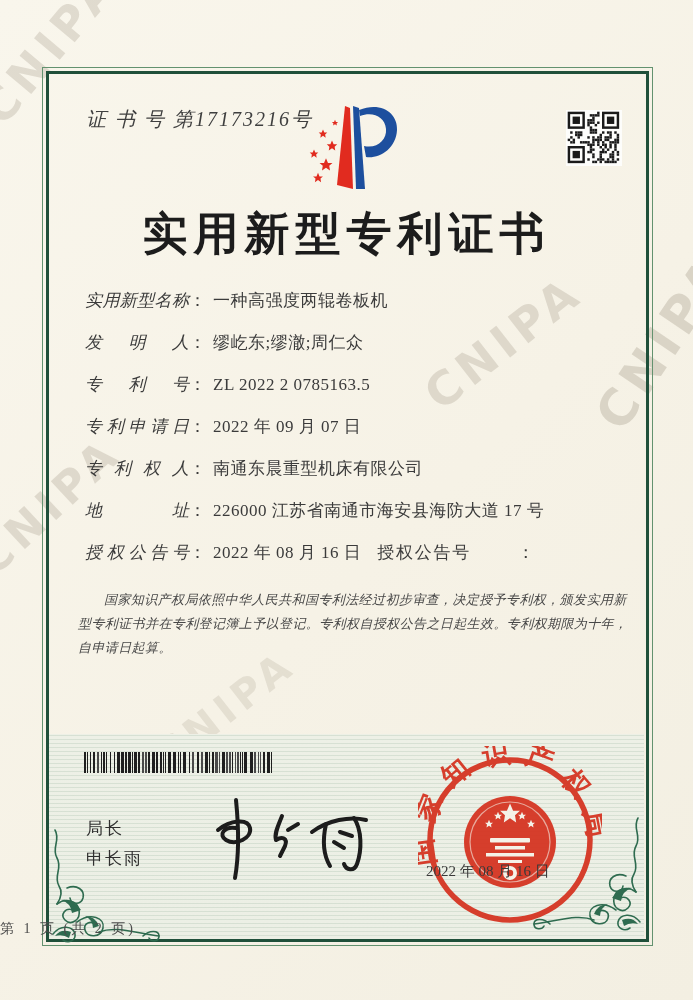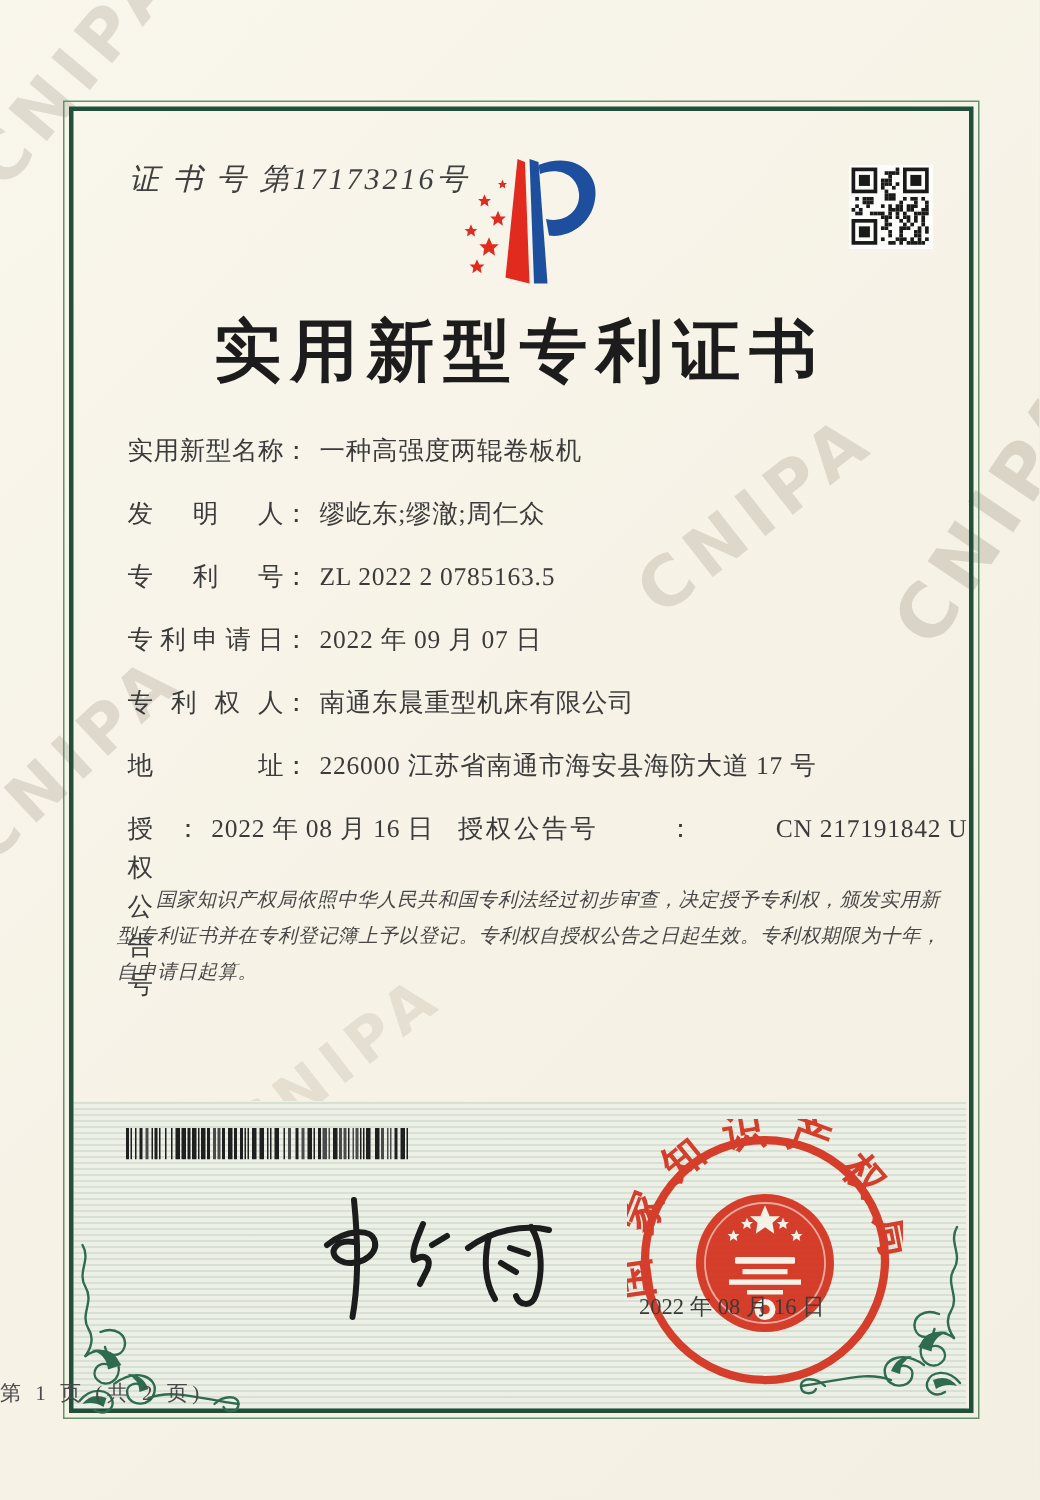--- a/index.html
+++ b/index.html
@@ -30,21 +30,21 @@
       linear-gradient(#edf0e6,#ecefe5);
   }
 
   .certno{position:absolute;left:86px;top:106px;z-index:3;font-size:20px;color:#3f3f3f;letter-spacing:2px;font-style:italic;}
   .logo{position:absolute;left:292px;top:99px;z-index:3;}
   .qr{position:absolute;left:566px;top:110px;z-index:3;background:#fdfdfb;}
   .title{position:absolute;left:0;right:0;top:204px;z-index:3;text-align:center;font-size:45px;font-weight:700;color:#1c1c1c;letter-spacing:6px;}
 
   .fields{position:absolute;left:85px;top:288px;width:560px;z-index:3;font-size:17px;color:#3b3b3b;}
   .frow{display:flex;align-items:baseline;margin-bottom:16px;line-height:26px;}
-  .flabel{display:inline-block;width:104px;text-align:justify;text-align-last:justify;}
+  .flabel{display:inline-block;width:104px;text-align:justify;text-align-last:justify;font-style:italic;}
   .flabel2{display:inline-block;width:92px;text-align:justify;text-align-last:justify;}
   .fcolon{margin-right:7px;}
   .fval{letter-spacing:0.5px;white-space:nowrap;}
   .pair2{margin-left:16px;display:flex;align-items:baseline;gap:48px;}
 
   .paras{position:absolute;left:78px;top:588px;width:558px;z-index:3;font-size:13px;line-height:1.85;color:#474747;font-style:italic;}
   .paras p{margin:0;text-indent:2em;letter-spacing:0.4px;}
 
   .barcode{position:absolute;left:84px;top:752px;z-index:3;}
   .signer{position:absolute;left:86px;top:814px;z-index:3;font-size:17px;color:#2f2f2f;letter-spacing:2px;line-height:30px;}
@@ -259,21 +259,20 @@
         <span class="fcolon">：</span>
       <span class="fval">226000 江苏省南通市海安县海防大道 17 号</span>
     </div>
     <div class="frow">
       <span class="flabel">授权公告号</span>
         <span class="fcolon">：</span>
       <span class="fval">2022 年 08 月 16 日</span>
       <span class="pair2">
         <span class="flabel2">授权公告号</span>
           <span class="fcolon">：</span>
-        <span class="fval">CN 217191842 U</span>
       </span>
     </div>
   </div>
 
   <div class="paras">
     <p>国家知识产权局依照中华人民共和国专利法经过初步审查，决定授予专利权，颁发实用新型专利证书并在专利登记簿上予以登记。专利权自授权公告之日起生效。专利权期限为十年，自申请日起算。</p>
   </div>
 
   <svg class="barcode" id="barcode" width="192" height="21" viewBox="0 0 192 21">
       <rect x="0" y="0" width="2" height="21" fill="#1f1f1f"></rect>
@@ -326,20 +325,24 @@
       <rect x="160" y="0" width="3" height="21" fill="#1f1f1f"></rect>
       <rect x="166" y="0" width="3" height="21" fill="#1f1f1f"></rect>
       <rect x="170" y="0" width="2" height="21" fill="#4a4a4a"></rect>
       <rect x="174" y="0" width="1" height="21" fill="#4a4a4a"></rect>
       <rect x="176" y="0" width="1" height="21" fill="#4a4a4a"></rect>
       <rect x="179" y="0" width="2" height="21" fill="#1f1f1f"></rect>
       <rect x="183" y="0" width="3" height="21" fill="#1f1f1f"></rect>
       <rect x="187" y="0" width="1" height="21" fill="#1f1f1f"></rect>
     </svg>
 
+  <div class="signer">
+    <div>局长</div>
+    <div>申长雨</div>
+  </div>
 
   <svg class="signature" width="185" height="100" viewBox="0 0 185 100">
     <g fill="none" stroke="#1c1c1c" stroke-width="4" stroke-linecap="round" stroke-linejoin="round">
       <path d="M26,40 C38,30 56,28 58,38 C60,48 44,56 34,50 C26,45 32,36 44,38"></path>
       <path d="M44,10 C46,30 48,60 43,88"></path>
       <path d="M90,26 C86,36 82,44 84,50 C90,46 96,48 93,56 L88,66"></path>
       <path d="M96,40 L106,34"></path>
       <path d="M120,42 C136,30 158,26 174,30"></path>
       <path d="M134,34 C130,52 132,66 138,76"></path>
       <path d="M162,28 C170,40 170,60 165,74 C162,82 154,80 152,74"></path>

